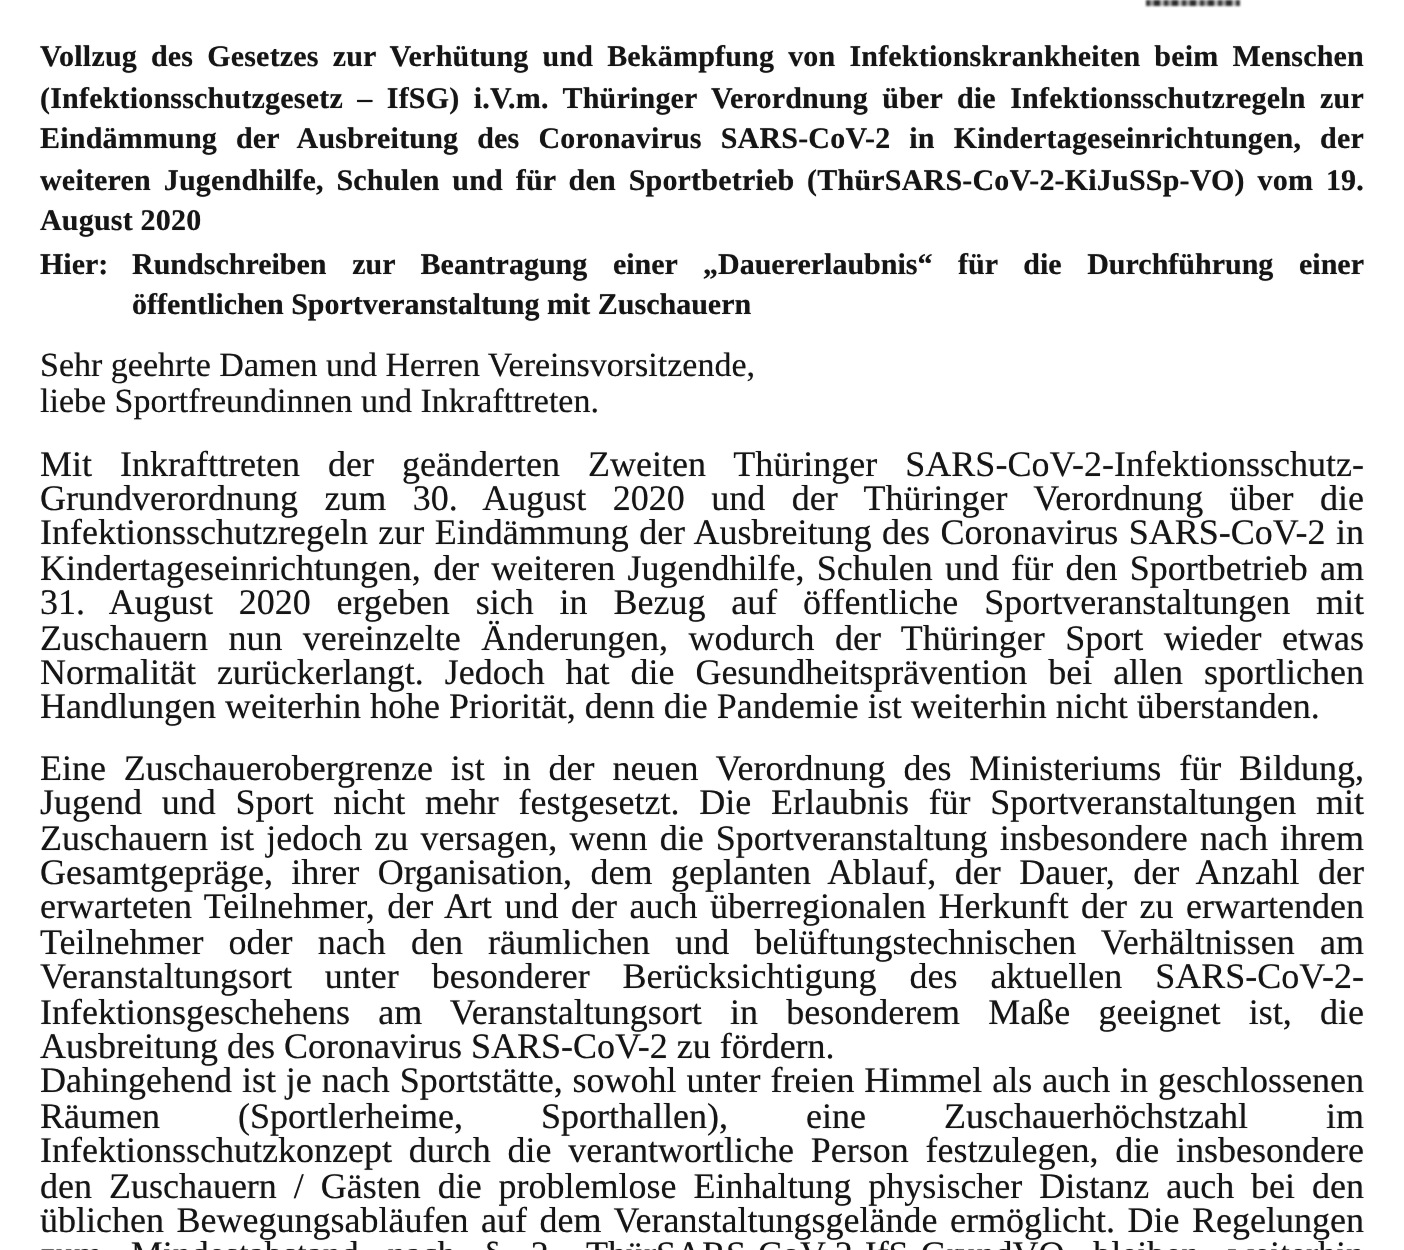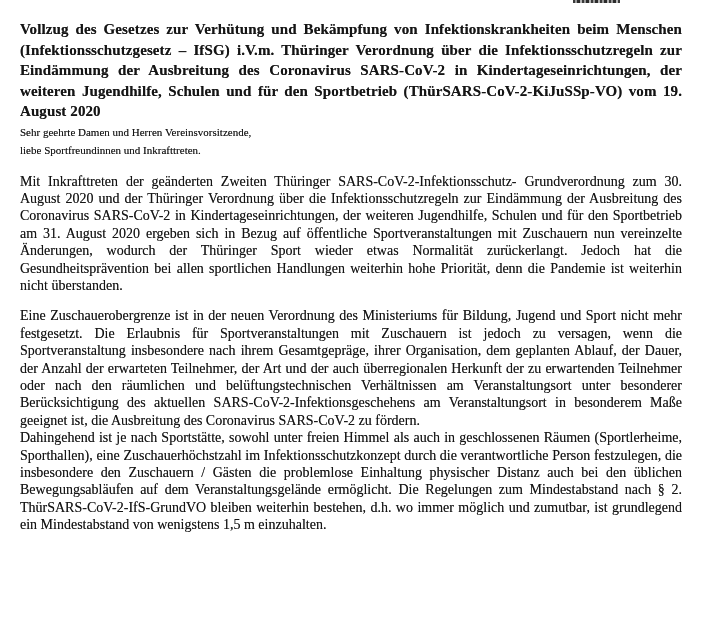--- a/index.html
+++ b/index.html
@@ -51,45 +51,49 @@
   }
   .subject-label {
     flex: 0 0 46px;
   }
   .subject-text {
     flex: 1 1 auto;
     text-align: justify;
   }
   .salutation {
     margin: 0 0 14px 0;
-    font-size: 11px;
+    font-size: 17px;
     line-height: 18px;
   }
   .salutation div {
     white-space: nowrap;
   }
   .body-para {
     margin: 0 0 13px 0;
-    font-size: 14px;
+    font-size: 18px;
     line-height: 17.4px;
     text-align: justify;
   }
   .body-para.joined {
     margin-bottom: 0;
   }
 </style>
 </head>
 <body>
 
 <div class="page">
 
   <div class="top-fragment"></div>
 
   <h1 class="doc-title">Vollzug des Gesetzes zur Verhütung und Bekämpfung von Infektionskrankheiten beim Menschen (Infektionsschutzgesetz – IfSG) i.V.m. Thüringer Verordnung über die Infektionsschutzregeln zur Eindämmung der Ausbreitung des Coronavirus SARS-CoV-2 in Kindertageseinrichtungen, der weiteren Jugendhilfe, Schulen und für den Sportbetrieb (ThürSARS-CoV-2-KiJuSSp-VO) vom 19. August 2020</h1>
 
+  <div class="subject-block">
+    <span class="subject-label">Hier:</span>
+    <span class="subject-text">Rundschreiben zur Beantragung einer „Dauererlaubnis“ für die Durchführung einer öffentlichen Sportveranstaltung mit Zuschauern</span>
+  </div>
 
   <div class="salutation">
     <div>Sehr geehrte Damen und Herren Vereinsvorsitzende,</div>
     <div>liebe Sportfreundinnen und Inkrafttreten.</div>
   </div>
 
   <p class="body-para">Mit Inkrafttreten der geänderten Zweiten Thüringer SARS-CoV-2-Infektionsschutz- Grundverordnung zum 30. August 2020 und der Thüringer Verordnung über die Infektionsschutzregeln zur Eindämmung der Ausbreitung des Coronavirus SARS-CoV-2 in Kindertageseinrichtungen, der weiteren Jugendhilfe, Schulen und für den Sportbetrieb am 31. August 2020 ergeben sich in Bezug auf öffentliche Sportveranstaltungen mit Zuschauern nun vereinzelte Änderungen, wodurch der Thüringer Sport wieder etwas Normalität zurückerlangt. Jedoch hat die Gesundheitsprävention bei allen sportlichen Handlungen weiterhin hohe Priorität, denn die Pandemie ist weiterhin nicht überstanden.</p>
 
   <p class="body-para joined">Eine Zuschauerobergrenze ist in der neuen Verordnung des Ministeriums für Bildung, Jugend und Sport nicht mehr festgesetzt. Die Erlaubnis für Sportveranstaltungen mit Zuschauern ist jedoch zu versagen, wenn die Sportveranstaltung insbesondere nach ihrem Gesamtgepräge, ihrer Organisation, dem geplanten Ablauf, der Dauer, der Anzahl der erwarteten Teilnehmer, der Art und der auch überregionalen Herkunft der zu erwartenden Teilnehmer oder nach den räumlichen und belüftungstechnischen Verhältnissen am Veranstaltungsort unter besonderer Berücksichtigung des aktuellen SARS-CoV-2-Infektionsgeschehens am Veranstaltungsort in besonderem Maße geeignet ist, die Ausbreitung des Coronavirus SARS-CoV-2 zu fördern.</p>
 

